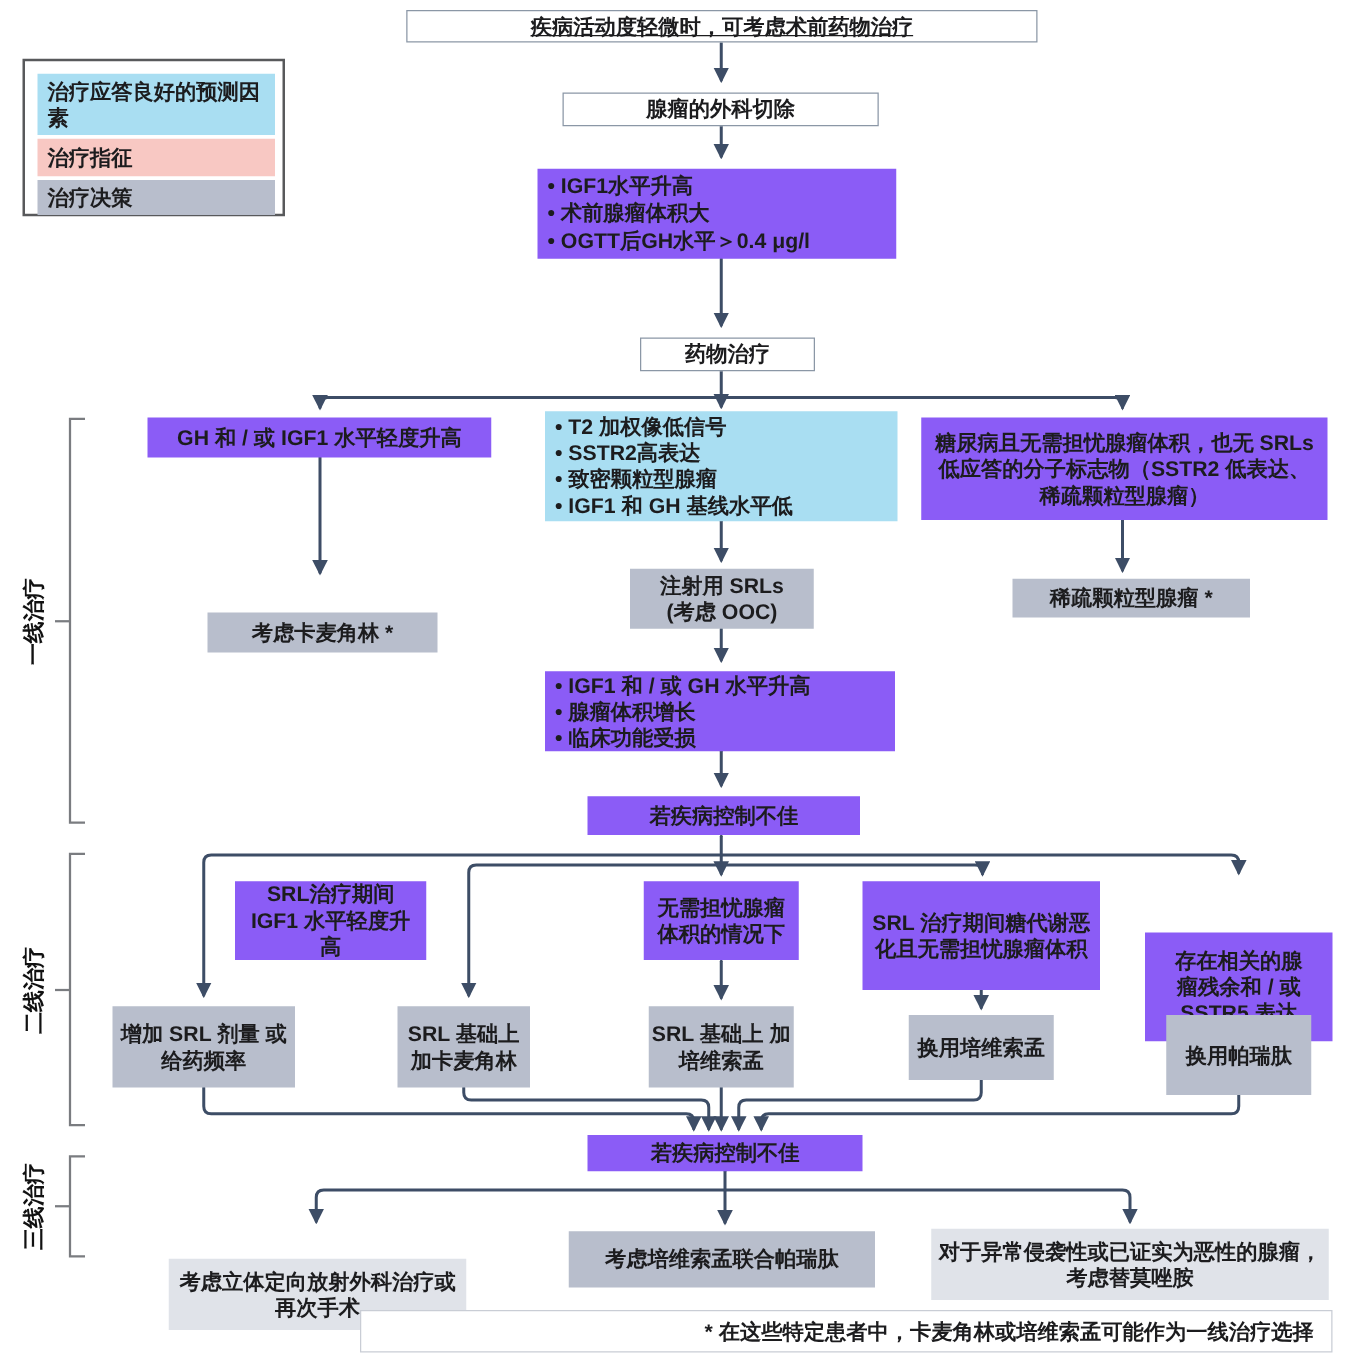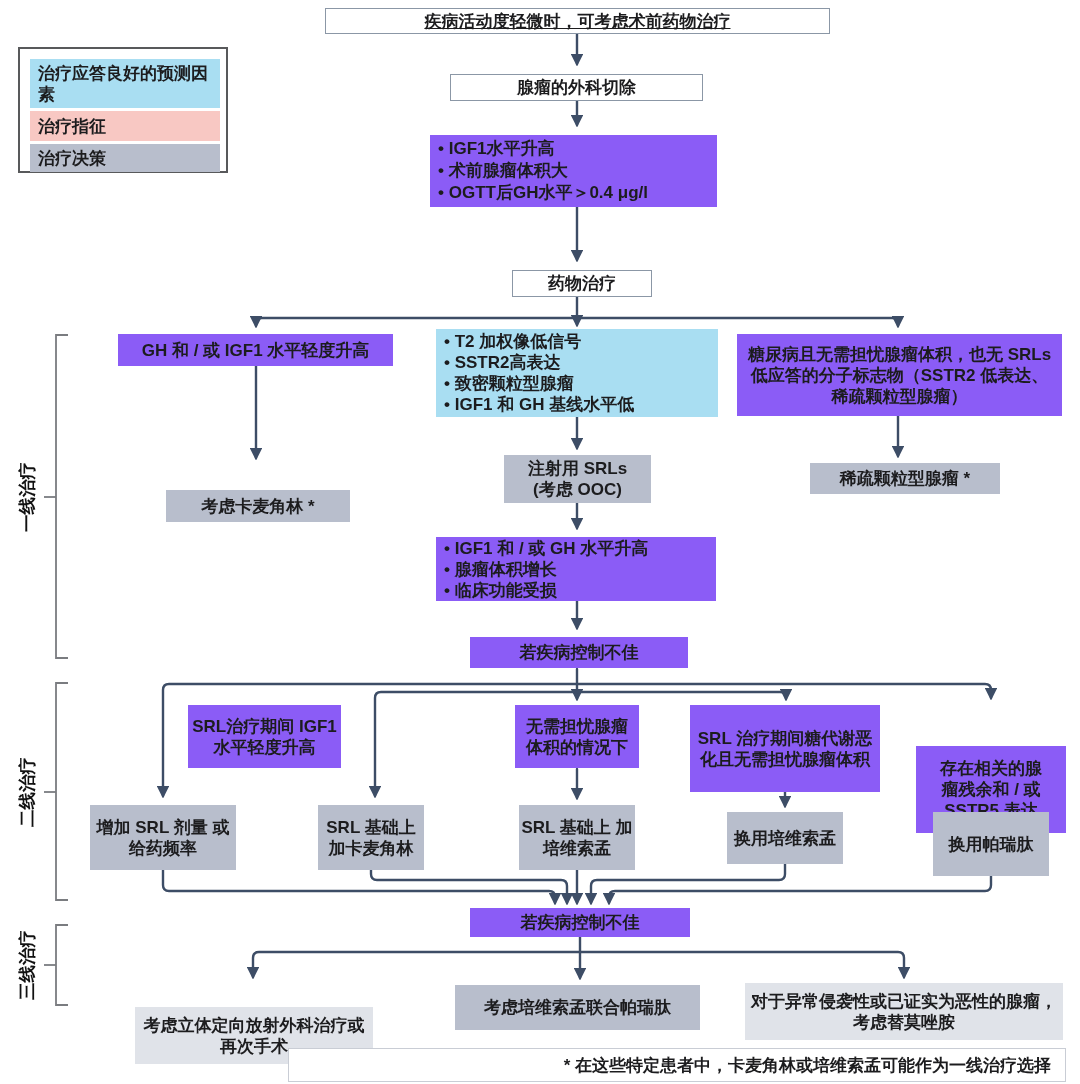--- a/index.html
+++ b/index.html
@@ -30,21 +30,21 @@
   .n-indic1   { left:430px; top:135px;  width:287px; height:72px; line-height:22px; }
   .n-drug     { left:512px; top:270px;  width:140px; height:27px; }
   .n-mild     { left:118px; top:334px;  width:275px; height:32px; }
   .n-pred     { left:436px; top:329px;  width:282px; height:88px; line-height:21px; }
   .n-pegvcond { left:737px; top:334px;  width:325px; height:82px; padding:4px 8px; }
   .n-cab      { left:166px; top:465px;  width:184px; height:32px;margin-top:25px; }
   .n-srls     { left:504px; top:455px;  width:147px; height:48px; flex-direction:column; line-height:21px; }
   .n-pegv1    { left:810px; top:463px;  width:190px; height:31px; }
   .n-indic2   { left:436px; top:537px;  width:280px; height:64px; line-height:21px; }
   .n-poor1    { left:470px; top:637px;  width:218px; height:31px; }
-  .n-cond1    { left:188px; top:705px;  width:153px; height:63px; padding:2px 2px; }
+  .n-cond1    { left:188px; top:705px;  width:153px; height:63px; padding:2px 12px; }
   .n-cond2    { left:515px; top:705px;  width:124px; height:63px; padding:2px 4px; }
   .n-cond3    { left:690px; top:705px;  width:190px; height:87px; padding:2px 4px; }
   .n-cond4    { left:916px; top:705px;  width:150px; height:87px; padding:2px 16px;margin-top:41px; }
   .n-dec1     { left:90px;  top:805px;  width:146px; height:65px; }
   .n-dec2     { left:318px; top:805px;  width:106px; height:65px; }
   .n-dec3     { left:519px; top:805px;  width:116px; height:65px; }
   .n-dec4     { left:727px; top:812px;  width:116px; height:52px; }
   .n-dec5     { left:933px; top:812px;  width:116px; height:64px; }
   .n-poor2    { left:470px; top:908px;  width:220px; height:29px; }
   .n-third1   { left:135px; top:983px;  width:238px; height:57px; padding:2px 6px;margin-top:24px; }

